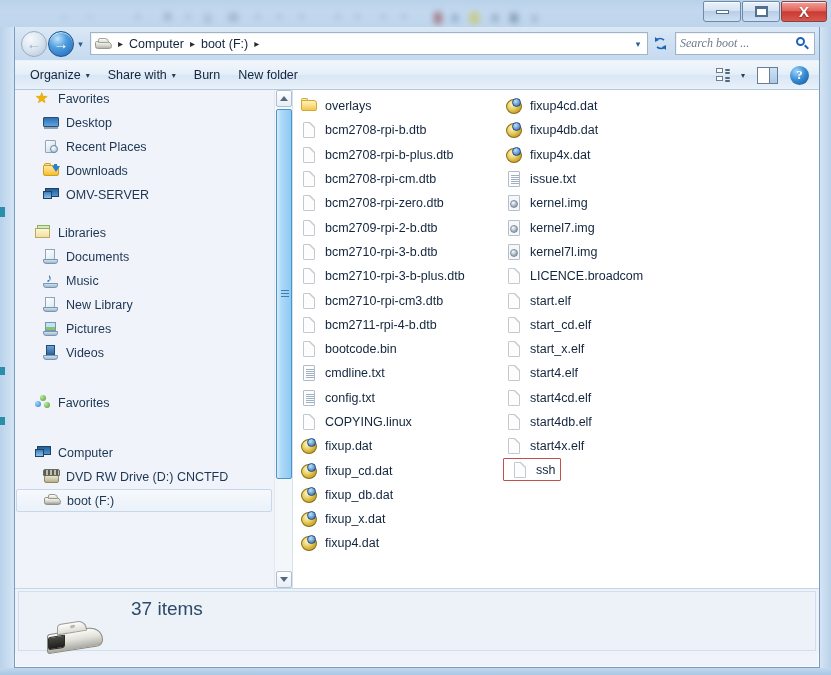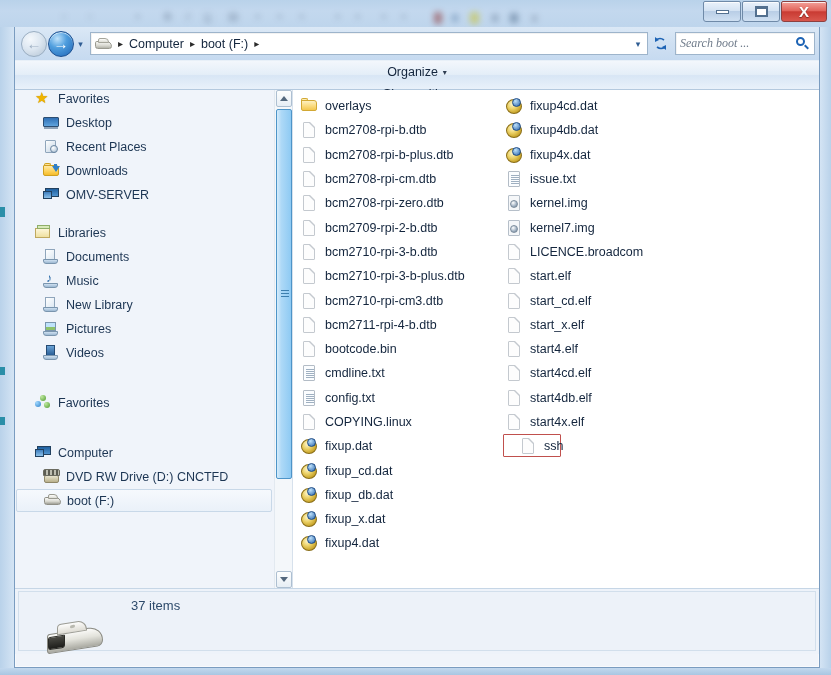--- a/index.html
+++ b/index.html
@@ -136,21 +136,21 @@
     position:absolute; left:8px; top:9px; width:5px; height:2px;
     background:#1d63b4; transform:rotate(45deg);
   }
 
   
   #toolbar {
     position:relative; height:30px;
     background:linear-gradient(to bottom,#f3f7fc 0%,#e4eef8 48%,#d8e6f5 52%,#e9f1fa 100%);
     border-top:1px solid #e8f0f8;
     border-bottom:1px solid #b4c9de;
-    display:flex; align-items:center; padding:0 6px;flex-direction:column;
+    display:flex; align-items:center; padding:0 6px;
   }
   .tbitem {
     font-size:12.5px; color:#13253d; padding:4px 9px; white-space:nowrap;
     display:flex; align-items:center; gap:5px;
   }
   .tbcaret { font-size:8px; color:#2e3d52; }
   #tbspace { flex:1 1 auto; }
   .viewicon { width:20px; height:17px; position:relative; }
   .viewicon i {
     position:absolute; width:5px; height:2px; background:#55677c; border-radius:1px;
@@ -334,21 +334,21 @@
   .filecol { position:absolute; top:4px; }
   #col1 { left:8px; width:205px; }
   #col2 { left:213px; width:200px; }
   .filerow {
     height:24.3px; display:flex; align-items:center; white-space:nowrap;
   }
   .filerow .fname { margin-left:7px; font-size:12.5px; color:#13253d; }
   .filerow.marked .fname { margin-left:7px; }
   .filerow.marked {
     border:1.5px solid #c0504d; border-radius:1px;
-    width:58px; height:23px; padding-left:16px;
+    width:58px; height:23px; padding-left:8px;
     margin-left:-3px;
   }
   .ficon { width:17px; height:18px; position:relative; flex:0 0 auto; }
 
   
   .fi-folder .f {
     position:absolute; left:0; top:3px; width:16px; height:11px;
     background:linear-gradient(to bottom,#fdf0c0 0%,#fbdd84 50%,#f3c74f 100%);
     border:1px solid #d2a834; border-radius:1px 3px 2px 2px;
   }
@@ -403,21 +403,21 @@
     position:relative; height:66px;
     background:#eef3fa;
     border-top:1px solid #c6d6e6;
   }
   #statusinner {
     position:absolute; left:3px; top:2px; right:3px; bottom:3px;
     background:#edf2f9; border:1px solid #d2dfec;
   }
   #statustext {
     position:absolute; left:112px; top:6px;
-    font-size:13px; color:#2d4a6b;
+    font-size:19px; color:#2d4a6b;
   }
   #statusdrive {
     position:absolute; left:28px; top:28px; width:62px; height:34px;
   }
   #statusdrive .sd-body {
     position:absolute; left:0; top:10px; width:56px; height:20px;
     background:linear-gradient(to bottom,#fbfbf9 0%,#e3e3dc 45%,#a8a8a0 100%);
     border:1px solid #8a8a82;
     border-radius:3px 16px 6px 4px;
     transform:skewY(-9deg);
@@ -912,20 +912,27 @@
           <span class="fname">kernel.img</span>
         </div>
         <div class="filerow">
           <span class="ficon fi-img">
               <span class="pg"></span>
               <span class="gear"></span>
             </span>
           <span class="fname">kernel7.img</span>
         </div>
         <div class="filerow">
+          <span class="ficon fi-img">
+              <span class="pg"></span>
+              <span class="gear"></span>
+            </span>
+          <span class="fname">kernel7l.img</span>
+        </div>
+        <div class="filerow">
           <span class="ficon fi-blank">
               <span class="pg"></span>
             </span>
           <span class="fname">LICENCE.broadcom</span>
         </div>
         <div class="filerow">
           <span class="ficon fi-blank">
               <span class="pg"></span>
             </span>
           <span class="fname">start.elf</span>

